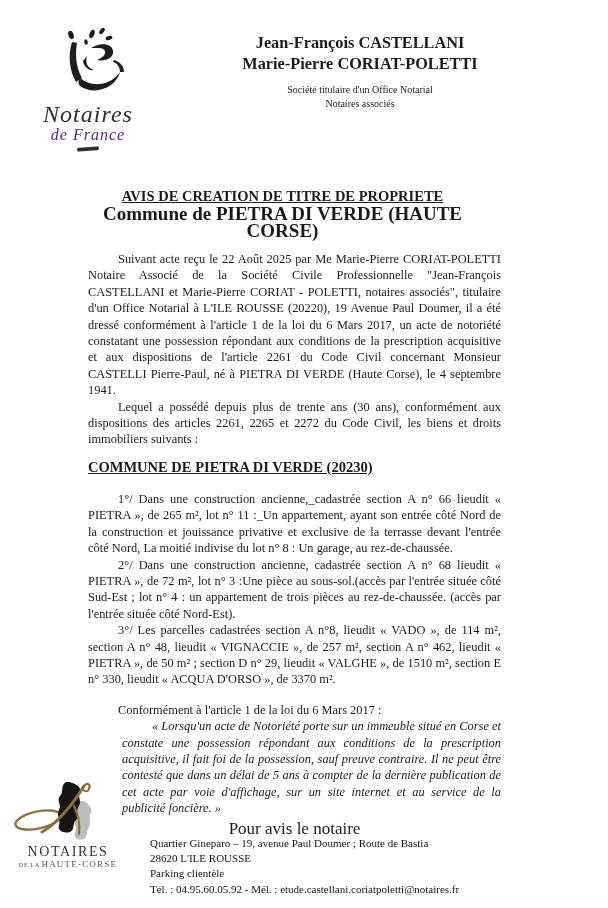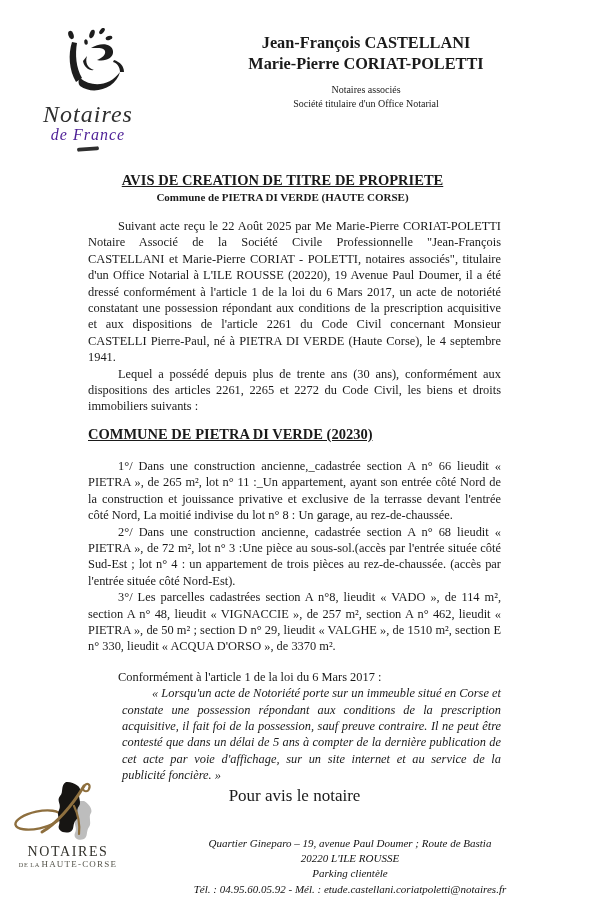--- a/index.html
+++ b/index.html
@@ -22,35 +22,35 @@
   }
   .logo-nf .l2{
     font-style:italic;font-size:16px;line-height:17px;letter-spacing:1px;color:#4c1d95;
   }
   .logo-nf .dash{
     width:22px;height:4px;background:#2f2f2f;border-radius:2px;
     margin:4px auto 0 auto;transform:rotate(-4deg);
   }
   
   .hdr{
-    position:absolute;left:224px;top:32px;width:284px;text-align:center;
+    position:absolute;left:218px;top:32px;width:284px;text-align:center;
   }
   .hdr .nm{font-weight:bold;font-size:16.3px;line-height:21px;}
   .hdr .sub{font-size:10px;line-height:13.5px;}
   .hdr .subwrap{margin-top:9px;}
   
   .doc{
-    position:absolute;left:88px;top:172px;width:413px;
+    position:absolute;left:88px;top:188px;width:413px;
     font-size:12.4px;line-height:16.4px;text-align:justify;
   }
   .doc-title{ text-align:center;padding-right:24px;margin-bottom:12px; }
   .doc-title .t1{
     font-weight:bold;font-size:14.5px;line-height:17px;text-decoration:underline;
   }
-  .doc-title .t2{ font-weight:bold;font-size:11px;line-height:17px; }
+  .doc-title .t2{ font-weight:bold;font-size:19px;line-height:17px; }
   .para{ margin:0;text-indent:30px; }
   .sec-head{
     padding-right:24px;margin:11px 0 15px 0;
     font-weight:bold;font-size:14.5px;line-height:17px;
   }
   .sec-head span{ text-decoration:underline; }
   .mt6{ margin-top:14px; }
   .quote{ font-style:italic;margin-left:34px; }
   .signoff{
     margin-top:4px;text-align:center;padding-right:0;
@@ -62,21 +62,21 @@
   }
   .logo-hc .t1{
     font-size:14px;line-height:15px;letter-spacing:1.6px;color:#32312b;
   }
   .logo-hc .t2{
     font-size:9px;line-height:11px;letter-spacing:1.2px;color:#55544a;
   }
   .logo-hc .t2 .tiny{ font-size:6.3px;letter-spacing:0.5px; }
   .footer-text{
     position:absolute;left:150px;top:836px;width:400px;
-    text-align:center;font-size:11px;line-height:15.2px;color:#111;font-style:italic;
+    font-size:11px;line-height:15.2px;color:#111;
   }
 </style>
 </head>
 <body>
 
 <div class="logo-nf">
   <svg class="mark" width="92" height="72" viewBox="0 0 92 72">
     <g fill="#1d1d1d">
 
       <path d="M30,14 C26,26 27,42 34,54 L40,50 C34,40 33,26 35,15 Z"></path>
@@ -96,22 +96,22 @@
   </svg>
   <div class="l1">Notaires</div>
   <div class="l2">de France</div>
   <div class="dash"></div>
 </div>
 
 <div class="hdr">
   <div class="nm">Jean-François CASTELLANI</div>
   <div class="nm">Marie-Pierre CORIAT-POLETTI</div>
   <div class="subwrap">
+    <div class="sub">Société titulaire d'un Office Notarial</div>
     <div class="sub">Notaires associés</div>
-    <div class="sub">Société titulaire d'un Office Notarial</div>
   </div>
 </div>
 
 <div class="doc">
   <div class="doc-title">
     <div class="t1">AVIS DE CREATION DE TITRE DE PROPRIETE</div>
     <div class="t2">Commune de PIETRA DI VERDE (HAUTE CORSE)</div>
   </div>
 
   <p class="para">Suivant acte reçu le 22 Août 2025 par Me Marie-Pierre CORIAT-POLETTI Notaire Associé de la Société Civile Professionnelle "Jean-François CASTELLANI et Marie-Pierre CORIAT - POLETTI, notaires associés", titulaire d'un Office Notarial à L'ILE ROUSSE (20220), 19 Avenue Paul Doumer, il a été dressé conformément à l'article 1 de la loi du 6 Mars 2017, un acte de notoriété constatant une possession répondant aux conditions de la prescription acquisitive et aux dispositions de l'article 2261 du Code Civil concernant Monsieur CASTELLI Pierre-Paul, né à PIETRA DI VERDE (Haute Corse), le 4 septembre 1941.</p>
@@ -143,16 +143,16 @@
     <path d="M28,52 C42,44 58,26 70,6" fill="none" stroke="#8e6f3e" stroke-width="3" stroke-linecap="round"></path>
     <path d="M70,6 C73,2 77,4 75,9 C74,12 70,12 69,9" fill="none" stroke="#8e6f3e" stroke-width="2.2" stroke-linecap="round"></path>
     <path d="M60,26 C64,34 66,44 65,54" fill="none" stroke="#8e6f3e" stroke-width="2.2" stroke-linecap="round"></path>
   </svg>
   <div class="t1">NOTAIRES</div>
   <div class="t2"><span class="tiny">DE LA </span><span>HAUTE-CORSE</span></div>
 </div>
 
 <div class="footer-text">
   <div>Quartier Gineparo – 19, avenue Paul Doumer ; Route de Bastia</div>
-  <div>20220 L'ILE ROUSSE</div>
+  <div>28620 L'ILE ROUSSE</div>
   <div>Parking clientèle</div>
   <div>Tél. : 04.95.60.05.92 - Mél. : etude.castellani.coriatpoletti@notaires.fr</div>
 </div>
 
 </body></html>

